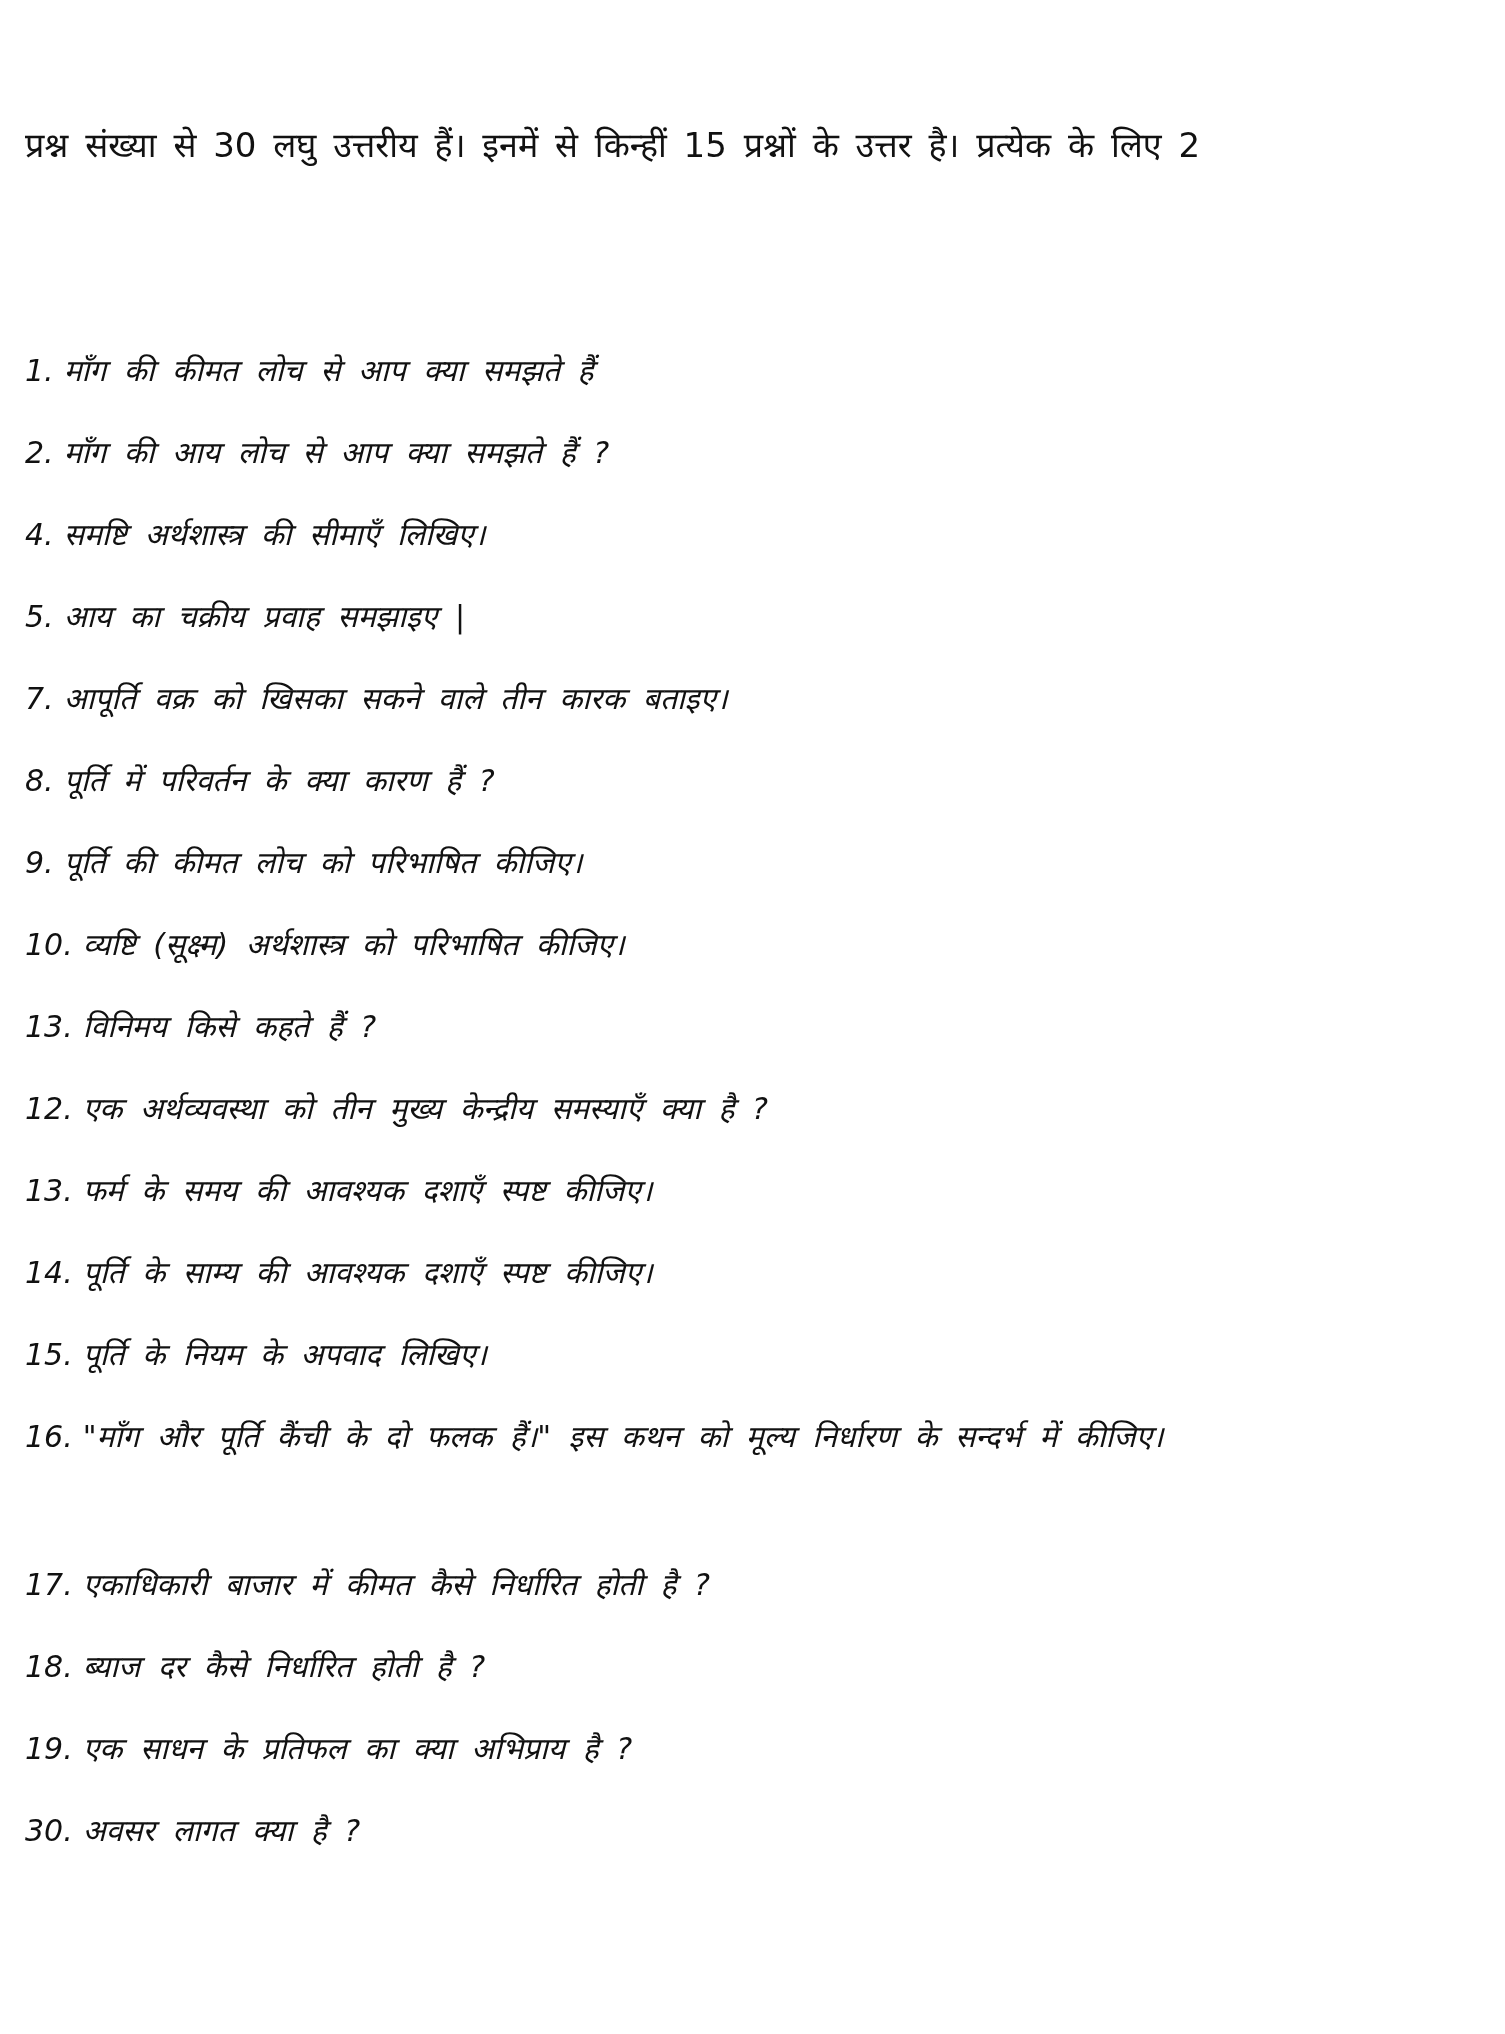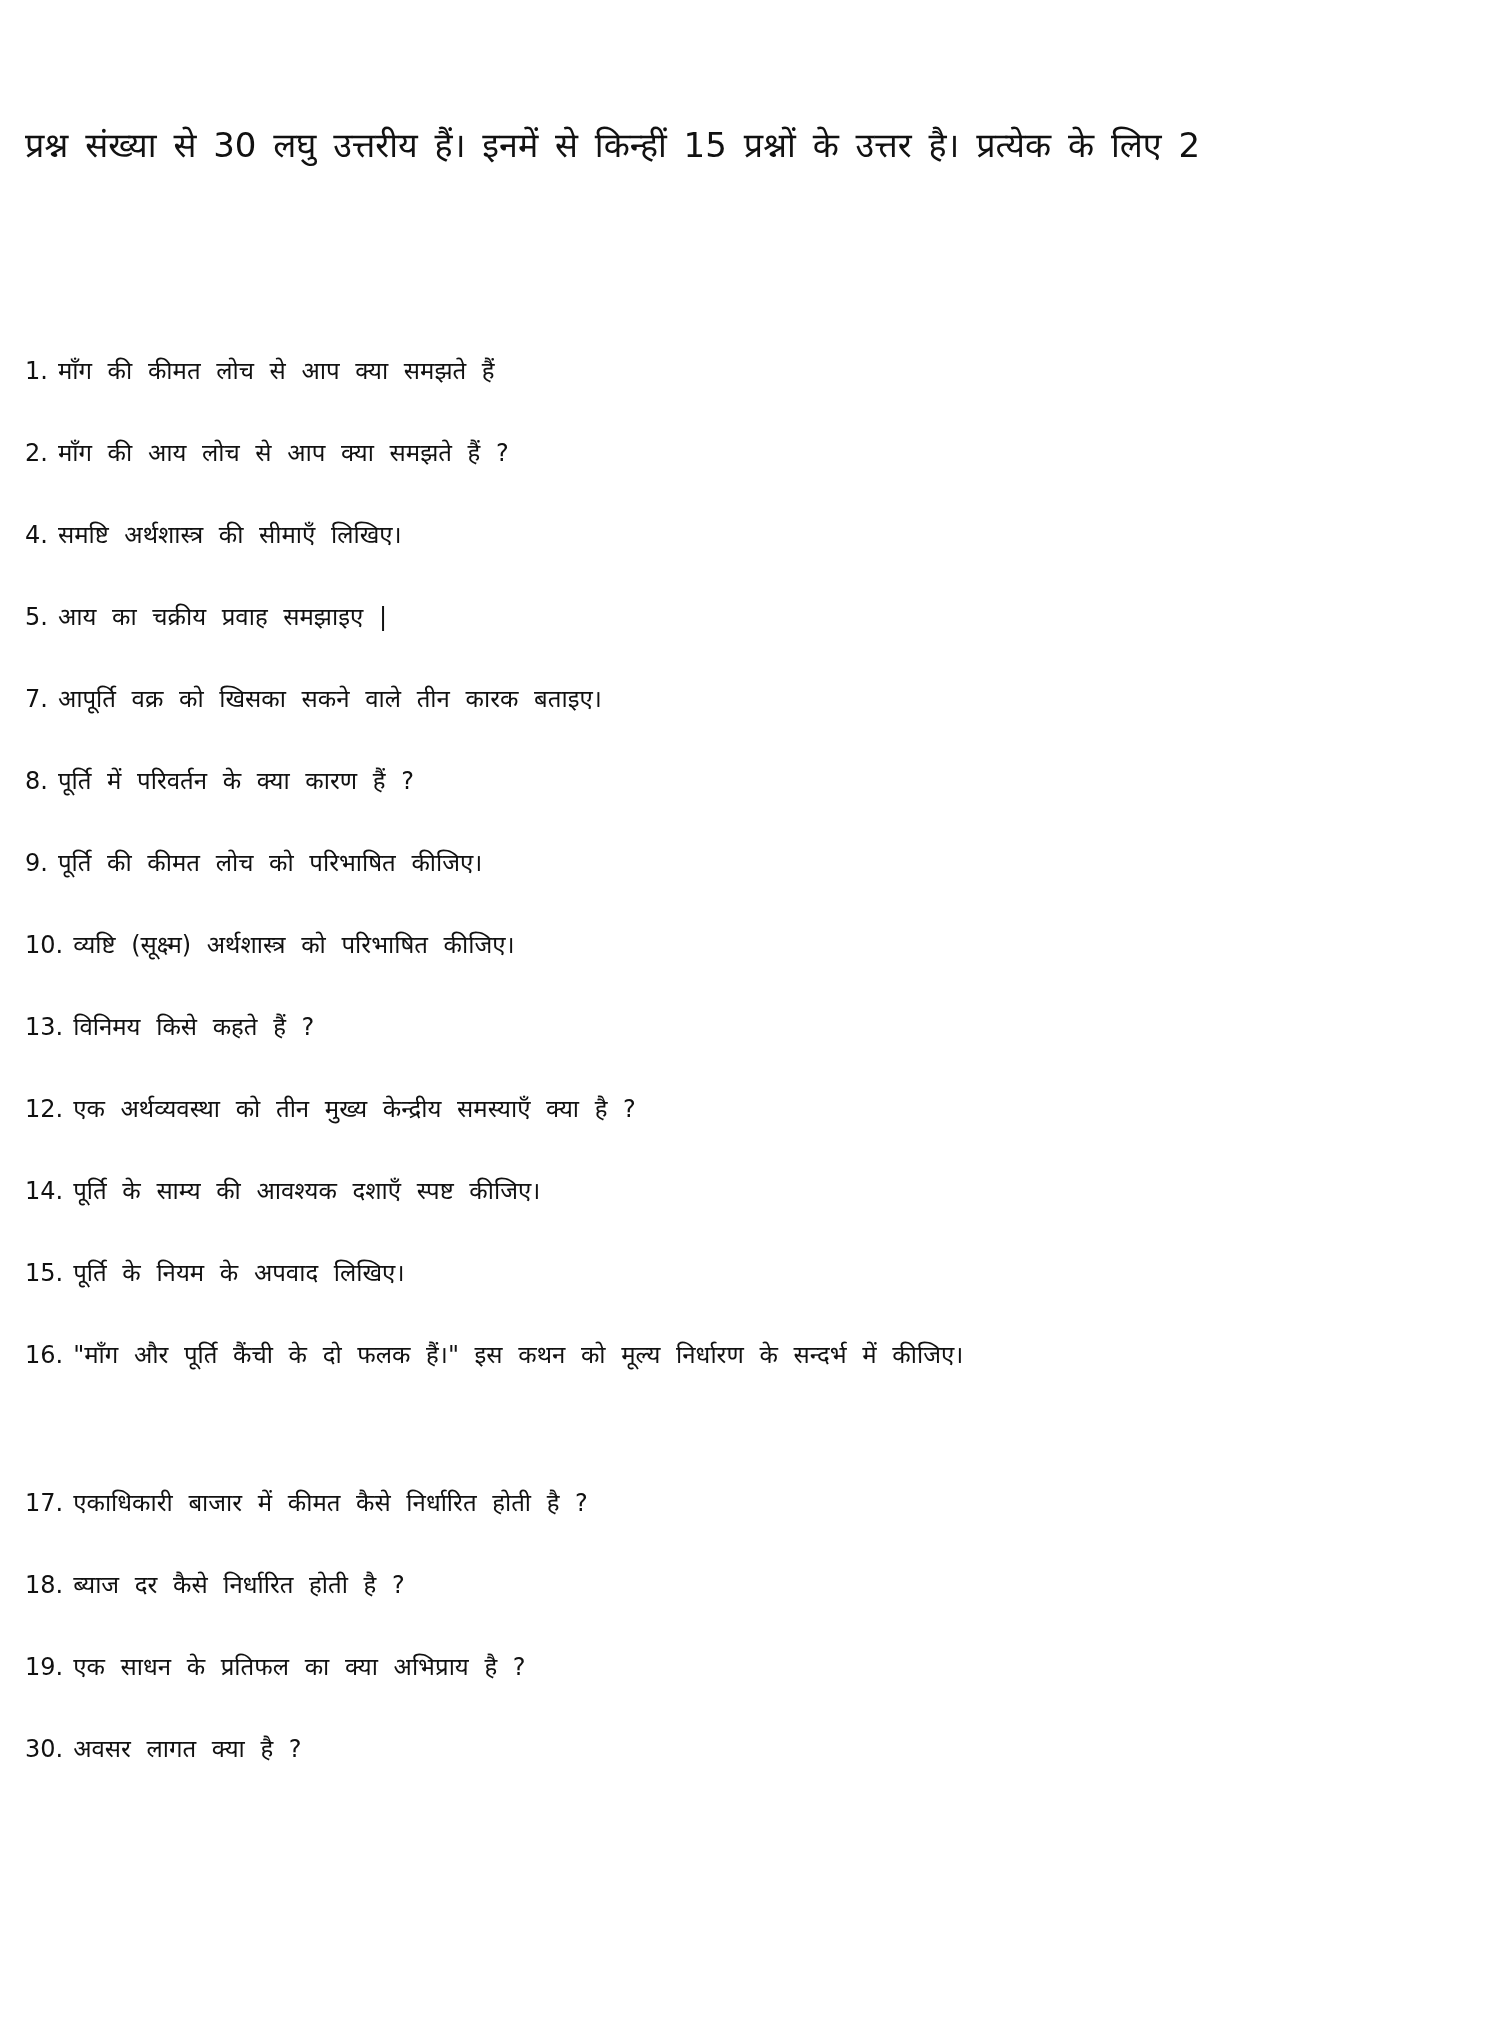--- a/index.html
+++ b/index.html
@@ -40,25 +40,26 @@
     .questions {
       position: absolute;
       left: 25px;
       top: 338px;
       width: 1460px;
       margin: 0;
       padding: 0;
       list-style: none;
     }
     .q {
-      font-size: 24px;
+      font-size: 30px;
       line-height: 66px;
       height: 82px;
       word-spacing: 8px;
       white-space: nowrap;
+      font-style: italic;
     }
     .q.wrap {
       height: 148px;
       white-space: normal;
     }
     .q .num {
       margin-right: 10px;
     }
   </style>
 </head>
@@ -74,20 +75,21 @@
     <li class="q"><span class="num">1.</span><span>माँग की कीमत लोच से आप क्या समझते हैं</span></li>
     <li class="q"><span class="num">2.</span><span>माँग की आय लोच से आप क्या समझते हैं ?</span></li>
     <li class="q"><span class="num">4.</span><span>समष्टि अर्थशास्त्र की सीमाएँ लिखिए।</span></li>
     <li class="q"><span class="num">5.</span><span>आय का चक्रीय प्रवाह समझाइए |</span></li>
     <li class="q"><span class="num">7.</span><span>आपूर्ति वक्र को खिसका सकने वाले तीन कारक बताइए।</span></li>
     <li class="q"><span class="num">8.</span><span>पूर्ति में परिवर्तन के क्या कारण हैं ?</span></li>
     <li class="q"><span class="num">9.</span><span>पूर्ति की कीमत लोच को परिभाषित कीजिए।</span></li>
     <li class="q"><span class="num">10.</span><span>व्यष्टि (सूक्ष्म) अर्थशास्त्र को परिभाषित कीजिए।</span></li>
     <li class="q"><span class="num">13.</span><span>विनिमय किसे कहते हैं ?</span></li>
     <li class="q"><span class="num">12.</span><span>एक अर्थव्यवस्था को तीन मुख्य केन्द्रीय समस्याएँ क्या है ?</span></li>
+    <li class="q"><span class="num">13.</span><span>फर्म के समय की आवश्यक दशाएँ स्पष्ट कीजिए।</span></li>
     <li class="q"><span class="num">14.</span><span>पूर्ति के साम्य की आवश्यक दशाएँ स्पष्ट कीजिए।</span></li>
     <li class="q"><span class="num">15.</span><span>पूर्ति के नियम के अपवाद लिखिए।</span></li>
     <li class="q wrap"><span class="num">16.</span><span>"माँग और पूर्ति कैंची के दो फलक हैं।" इस कथन को मूल्य निर्धारण के सन्दर्भ में कीजिए।</span></li>
     <li class="q"><span class="num">17.</span><span>एकाधिकारी बाजार में कीमत कैसे निर्धारित होती है ?</span></li>
     <li class="q"><span class="num">18.</span><span>ब्याज दर कैसे निर्धारित होती है ?</span></li>
     <li class="q"><span class="num">19.</span><span>एक साधन के प्रतिफल का क्या अभिप्राय है ?</span></li>
     <li class="q"><span class="num">30.</span><span>अवसर लागत क्या है ?</span></li>
   </ol>
 
 </div>

